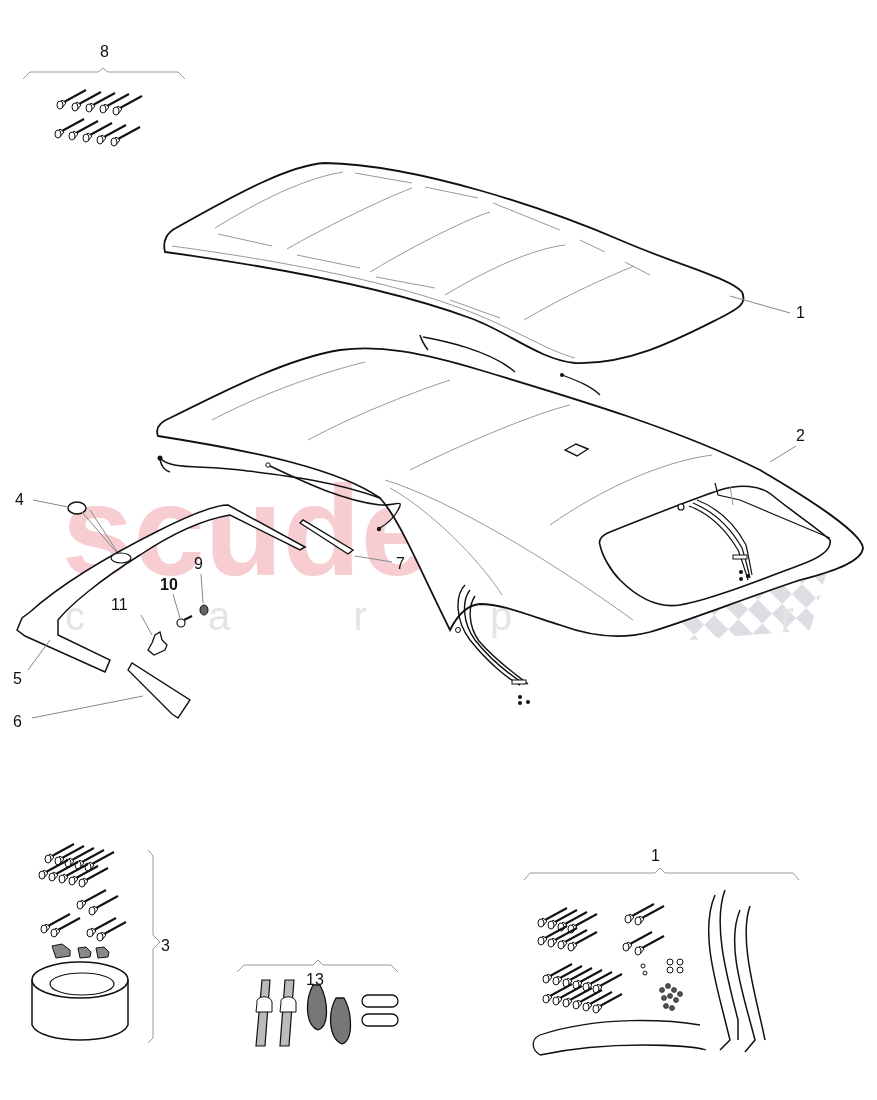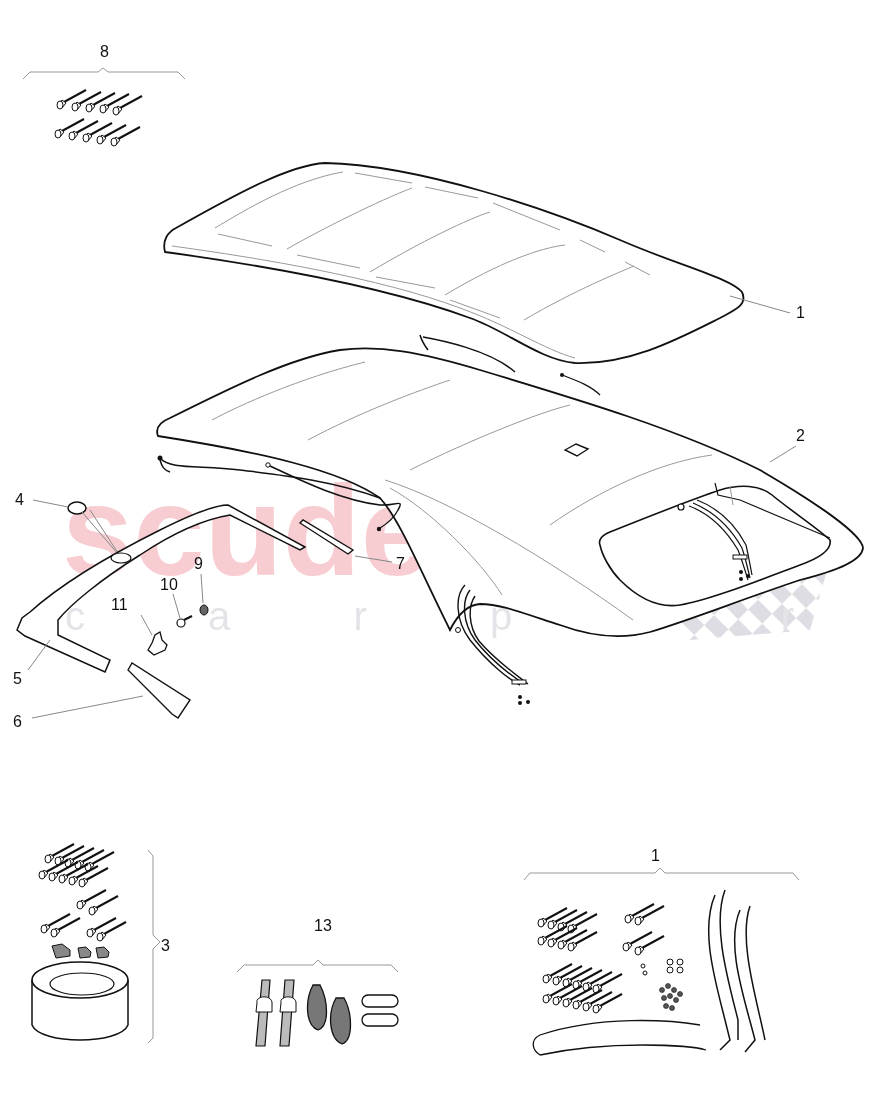--- a/index.html
+++ b/index.html
@@ -215,16 +215,16 @@
 
 <div class="callout" style="left:796px;top:305px;">1</div>
 <div class="callout" style="left:796px;top:428px;">2</div>
 <div class="callout" style="left:161px;top:938px;">3</div>
 <div class="callout" style="left:15px;top:492px;">4</div>
 <div class="callout" style="left:13px;top:671px;">5</div>
 <div class="callout" style="left:13px;top:714px;">6</div>
 <div class="callout" style="left:396px;top:556px;">7</div>
 <div class="callout" style="left:100px;top:44px;">8</div>
 <div class="callout" style="left:194px;top:556px;">9</div>
-<div class="callout" style="left:160px;top:577px;">10</div>
+<div class="callout" style="left:160px;top:577px;font-weight:bold;">10</div>
 <div class="callout" style="left:111px;top:597px;">11</div>
 <div class="callout" style="left:651px;top:848px;">1</div>
-<div class="callout" style="left:306px;top:918px;margin-left:8px;">13</div>
+<div class="callout" style="left:306px;top:972px;">13</div>
 
 </body></html>

